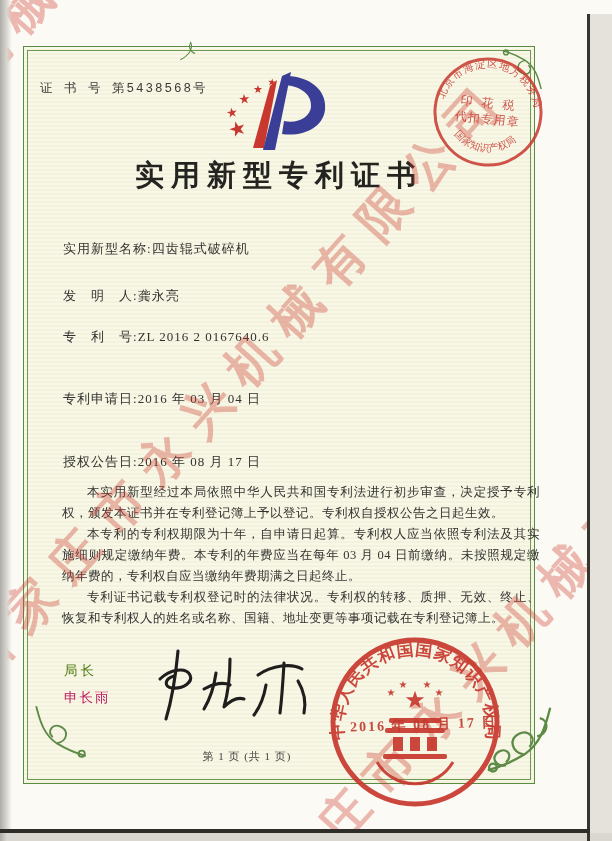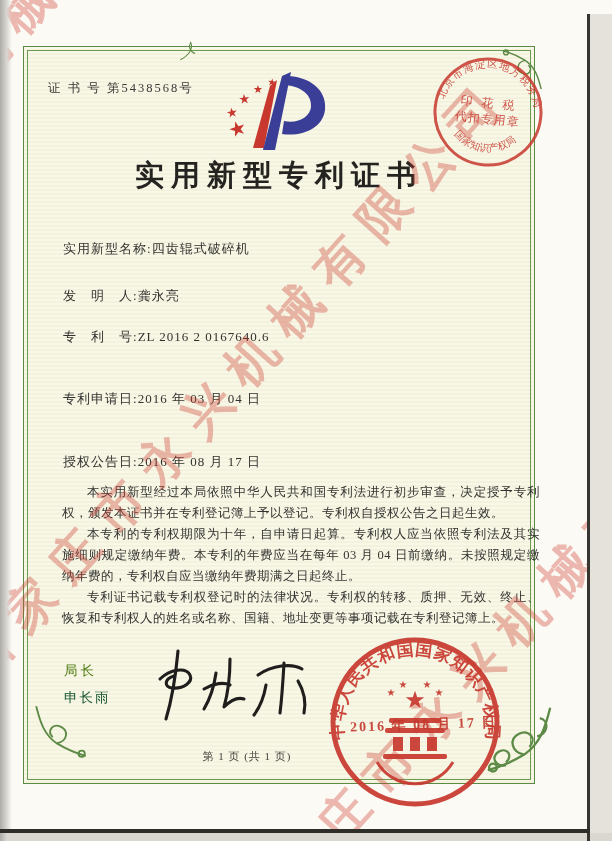--- a/index.html
+++ b/index.html
@@ -23,21 +23,21 @@
     position:absolute;left:23px;top:46px;width:512px;height:738px;
     border:1.5px solid #5a8a44;outline:1px solid #6b9a52;outline-offset:-5px;
     background:
       repeating-linear-gradient(0deg,#f2f2dd 0px,#f2f2dd 2px,#f8f7e8 2px,#f8f7e8 4px);
     box-sizing:border-box;z-index:1;
   }
   .flourish{position:absolute;z-index:2;}
 
   
   .cert-number{
-    position:absolute;left:48px;top:80px;font-size:12.5px;letter-spacing:2px;color:#3a3936;z-index:4;
+    position:absolute;left:40px;top:80px;font-size:12.5px;letter-spacing:2px;color:#3a3936;z-index:4;font-family:Liberation Mono, monospace;
   }
   .logo{position:absolute;left:213px;top:66px;z-index:3;}
   .doc-title{
     position:absolute;left:23px;top:156px;width:512px;text-align:center;
     font-size:29px;font-weight:700;letter-spacing:7px;color:#242320;z-index:4;
   }
 
   
   .field{position:absolute;left:63px;z-index:4;font-size:13px;color:#33322f;letter-spacing:1px;white-space:nowrap;}
   .field .lab{}
@@ -45,21 +45,21 @@
 
   
   .body-text{
     position:absolute;left:62px;top:482px;width:478px;z-index:4;
     font-size:12.5px;line-height:21px;text-align:justify;color:#343331;letter-spacing:0.5px;
   }
   .body-text p{margin:0;text-indent:2em;}
 
   
   .director-label{position:absolute;left:64px;top:662px;font-size:13.5px;letter-spacing:3px;z-index:4;color:#4d7c0f;}
-  .director-name{position:absolute;left:64px;top:689px;font-size:13.5px;letter-spacing:2px;z-index:4;color:#14532d;}
+  .director-name{position:absolute;left:64px;top:689px;font-size:13.5px;letter-spacing:2px;z-index:4;color:#be185d;}
   .signature{position:absolute;left:138px;top:645px;z-index:4;}
 
   .footer{
     position:absolute;left:23px;top:749px;width:448px;text-align:center;
     font-size:11px;letter-spacing:1px;color:#45443f;z-index:4;
   }
 
   
   .wm{
     position:absolute;white-space:nowrap;z-index:5;pointer-events:none;

